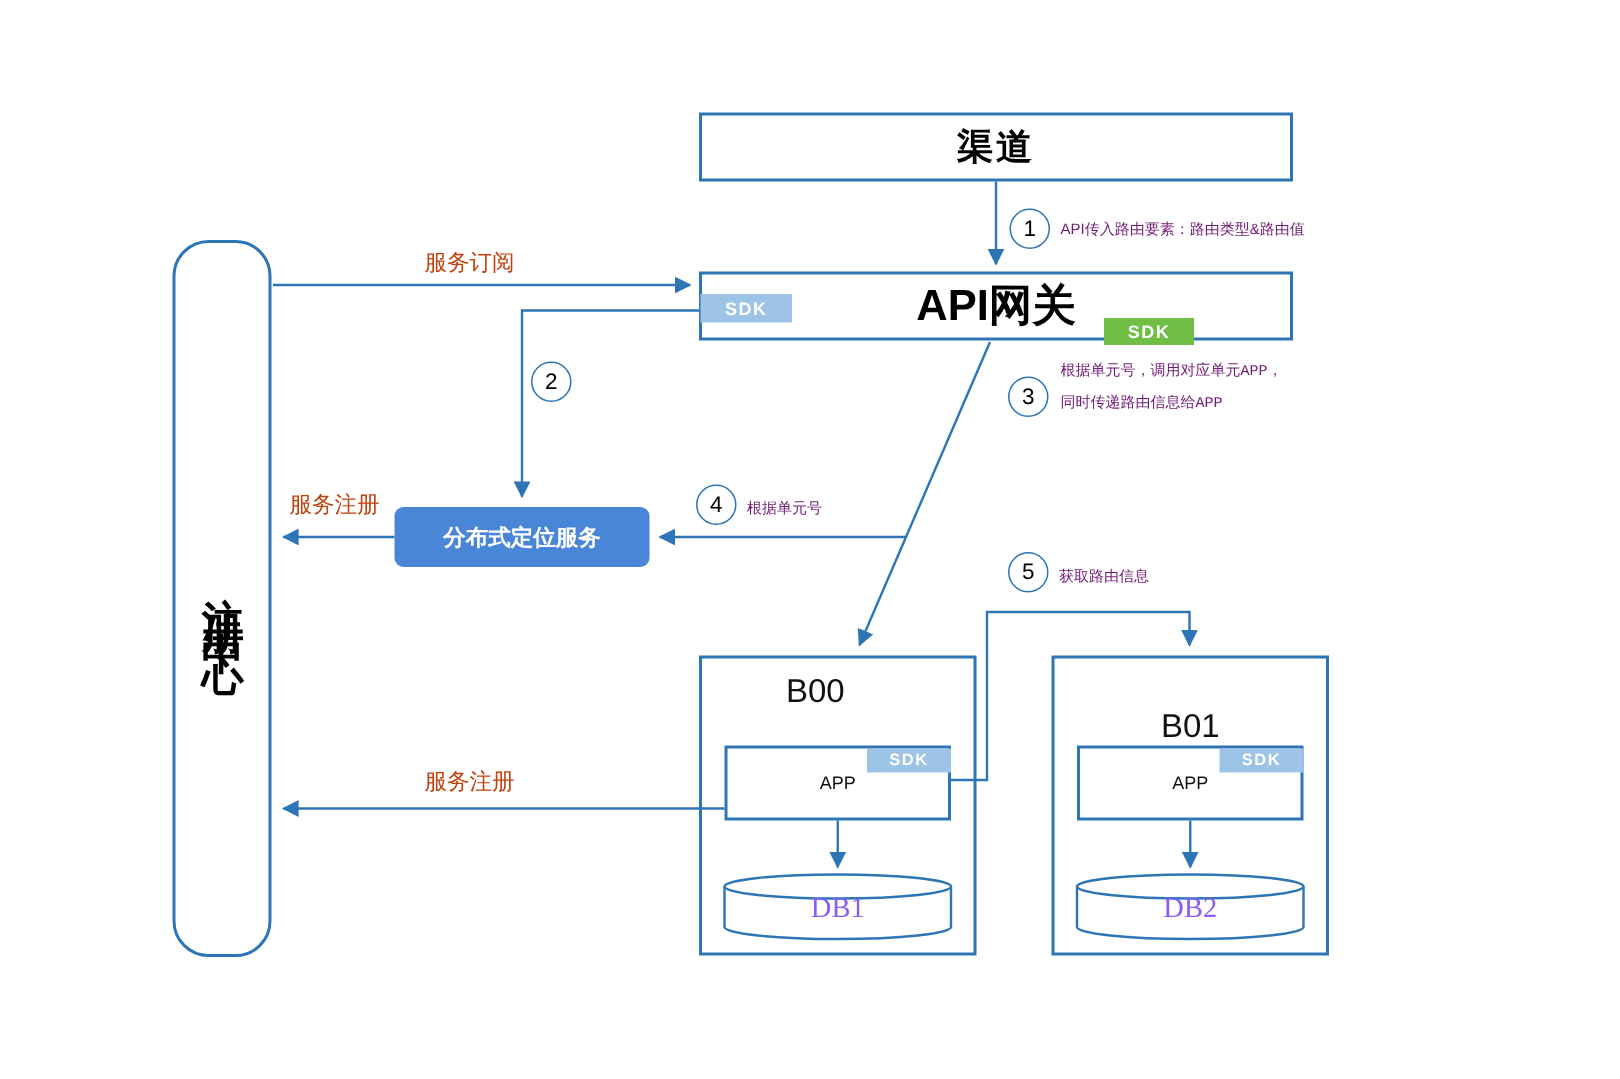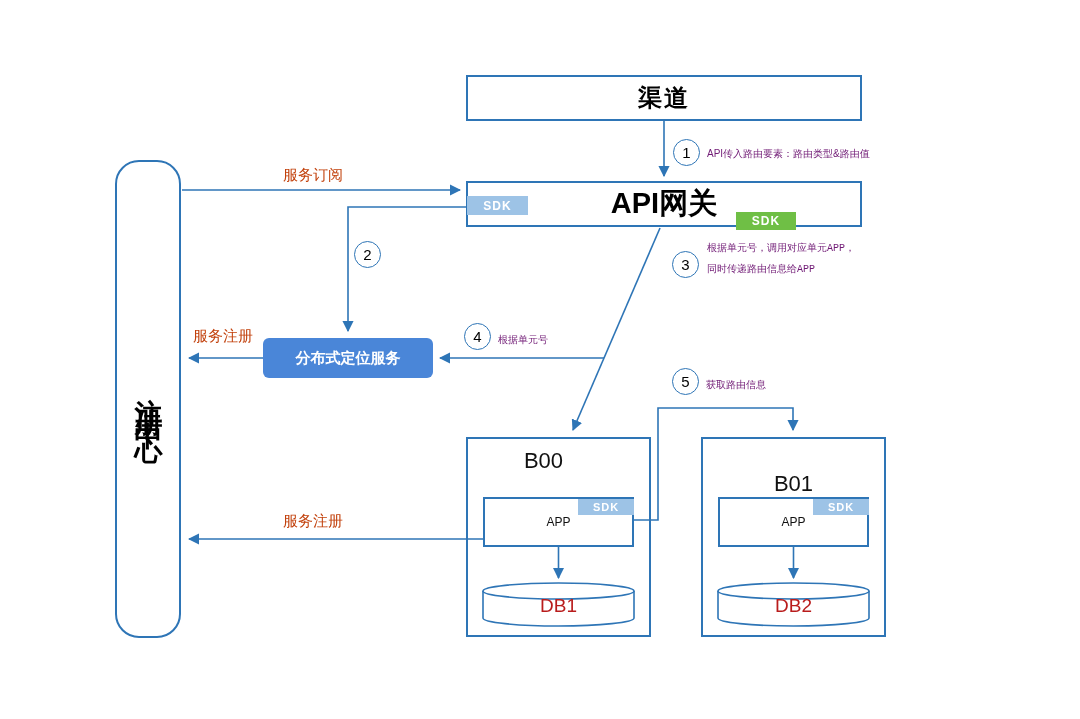--- a/index.html
+++ b/index.html
@@ -11,22 +11,22 @@
   .wires { position:absolute; left:0; top:0; width:1080px; height:719px; }
   .wire { stroke:var(--blue); stroke-width:1.6; fill:none; marker-end:url(#arr); }
   #arr path { fill:var(--blue); }
   .cyl { stroke:var(--blue); stroke-width:1.6; fill:#fff; }
   .box { position:absolute; border:2px solid var(--blue); background:transparent;
          display:flex; align-items:center; justify-content:center; color:#000; }
   .title-lg { font-weight:bold; font-size:24px; letter-spacing:2px; }
   .title-md { font-weight:bold; font-size:29px; }
   .unit-label { position:absolute; text-align:center; font-size:22px; color:#111; }
   .app-box { font-size:12px; color:#111; }
-  .db-label { position:absolute; text-align:center; font-size:19px; color:#b91c1c;
-              display:flex; align-items:center; justify-content:center; }
+  .db-label { position:absolute; text-align:center; font-size:19px; color:#8b5cf6;
+              display:flex; align-items:center; justify-content:center;font-family:Liberation Serif, serif; }
   .registry { position:absolute; border:2px solid var(--blue); border-radius:24px;
               display:flex; align-items:center; justify-content:center;
               writing-mode:vertical-rl; text-orientation:upright;
               font-size:28px; font-weight:bold; letter-spacing:12px; color:#000; }
   .locator { position:absolute; background:var(--locator); border-radius:6px;
              display:flex; align-items:center; justify-content:center;
              color:#fff; font-weight:bold; font-size:15px; }
   .sdk-tag { position:absolute; display:flex; align-items:center; justify-content:center;
              color:#fff; font-size:12px; font-weight:bold; letter-spacing:1px; }
   .sdk-tag.blue { background:var(--sdk-blue); }

